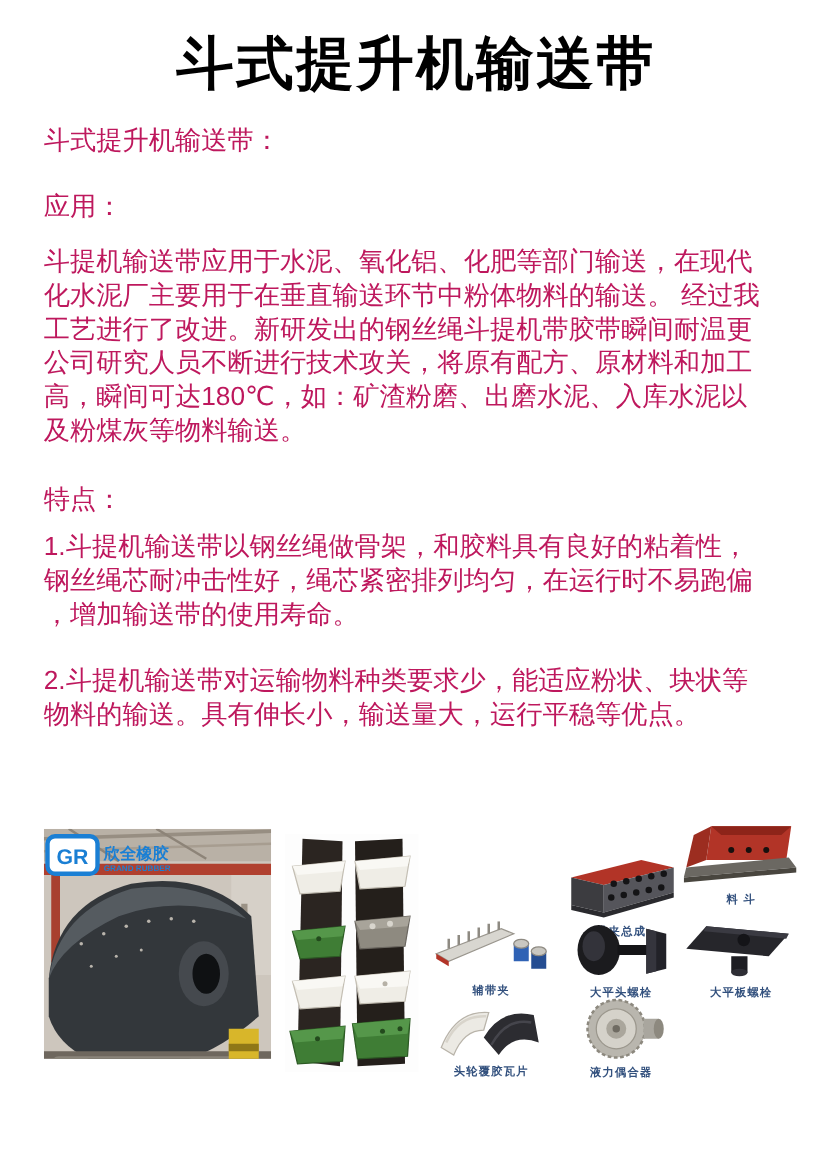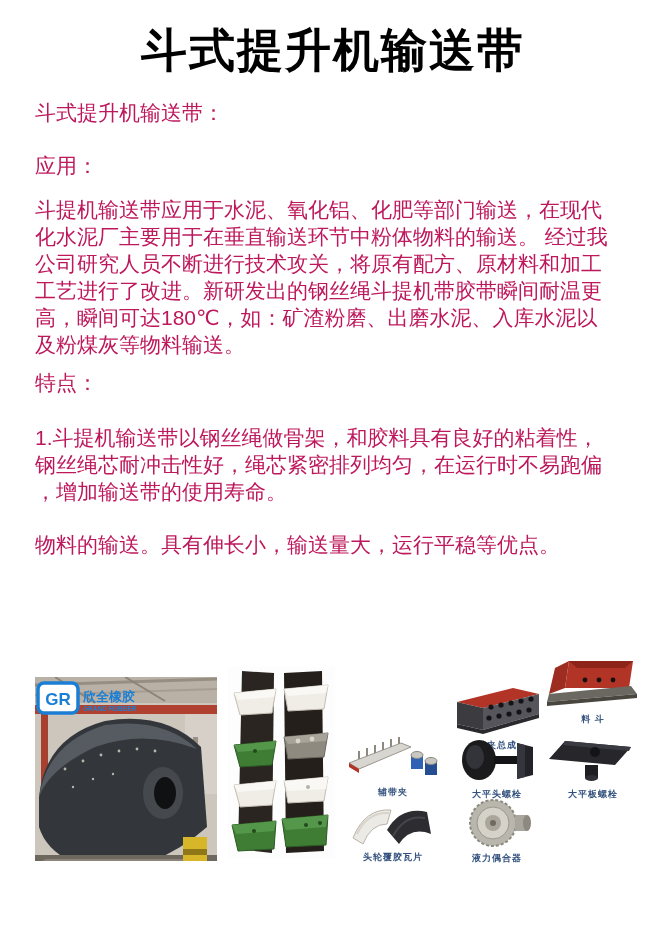--- a/index.html
+++ b/index.html
@@ -10,26 +10,26 @@
   }
   .title{
     position:absolute;top:20px;left:0;width:666px;text-align:center;
     font-size:46px;font-weight:700;letter-spacing:2px;color:#000;margin:0;
   }
   .tblock{position:absolute;left:35px;width:600px;font-size:21px;line-height:27px;color:#be185d;}
   .tblock div{white-space:nowrap;}
   .b-intro{top:99px;}
   .b-apph{top:152px;}
   .b-appp{top:196px;}
-  .b-feath{top:370px;font-family:Liberation Serif, serif;}
+  .b-feath{top:386px;}
   .b-f1{top:424px;}
   .b-f2{top:531px;}
 
   .photo{position:absolute;overflow:hidden;}
-  .photo-factory{left:35px;top:677px;width:182px;height:184px;}
+  .photo-factory{left:35px;top:663px;width:182px;height:184px;}
   .photo-buckets{left:228px;top:667px;width:107px;height:191px;}
 
   .cell{position:absolute;width:100px;text-align:center;}
   .cell .img{display:block;margin:0 auto;}
   .cell .lbl{
     font-size:9px;color:#33517e;font-weight:700;letter-spacing:1px;
     margin-top:3px;white-space:nowrap;
   }
   
   .c1{left:343px;top:656px;} .c2{left:447px;top:684px;} .c3{left:543px;top:658px;}
@@ -47,37 +47,38 @@
     <div>斗式提升机输送带：</div>
   </div>
 
   <div class="tblock b-apph">
     <div>应用：</div>
   </div>
 
   <div class="tblock b-appp">
     <div>斗提机输送带应用于水泥、氧化铝、化肥等部门输送，在现代</div>
     <div>化水泥厂主要用于在垂直输送环节中粉体物料的输送。 经过我</div>
+    <div>工艺进行了改进。新研发出的钢丝绳斗提机带胶带瞬间耐温更</div>
     <div>公司研究人员不断进行技术攻关，将原有配方、原材料和加工</div>
-    <div>工艺进行了改进。新研发出的钢丝绳斗提机带胶带瞬间耐温更</div>
     <div>高，瞬间可达180℃，如：矿渣粉磨、出磨水泥、入库水泥以</div>
     <div>及粉煤灰等物料输送。</div>
   </div>
 
   <div class="tblock b-feath">
     <div>特点：</div>
   </div>
 
   <div class="tblock b-f1">
     <div>1.斗提机输送带以钢丝绳做骨架，和胶料具有良好的粘着性，</div>
     <div>钢丝绳芯耐冲击性好，绳芯紧密排列均匀，在运行时不易跑偏</div>
     <div>，增加输送带的使用寿命。</div>
   </div>
 
   <div class="tblock b-f2">
+    <div>2.斗提机输送带对运输物料种类要求少，能适应粉状、块状等</div>
     <div>物料的输送。具有伸长小，输送量大，运行平稳等优点。</div>
   </div>
 
   <div class="photo photo-factory">
     <svg width="182" height="211" viewBox="0 0 182 211">
       <rect x="0" y="0" width="182" height="211" fill="#cdc6bd"></rect>
       <rect x="0" y="0" width="182" height="26" fill="#b9b1a6"></rect>
       <line x1="0" y1="8" x2="182" y2="2" stroke="#978e82" stroke-width="3"></line>
       <line x1="0" y1="18" x2="182" y2="12" stroke="#a79d90" stroke-width="2"></line>
       <line x1="20" y1="0" x2="60" y2="26" stroke="#8d8478" stroke-width="2"></line>

